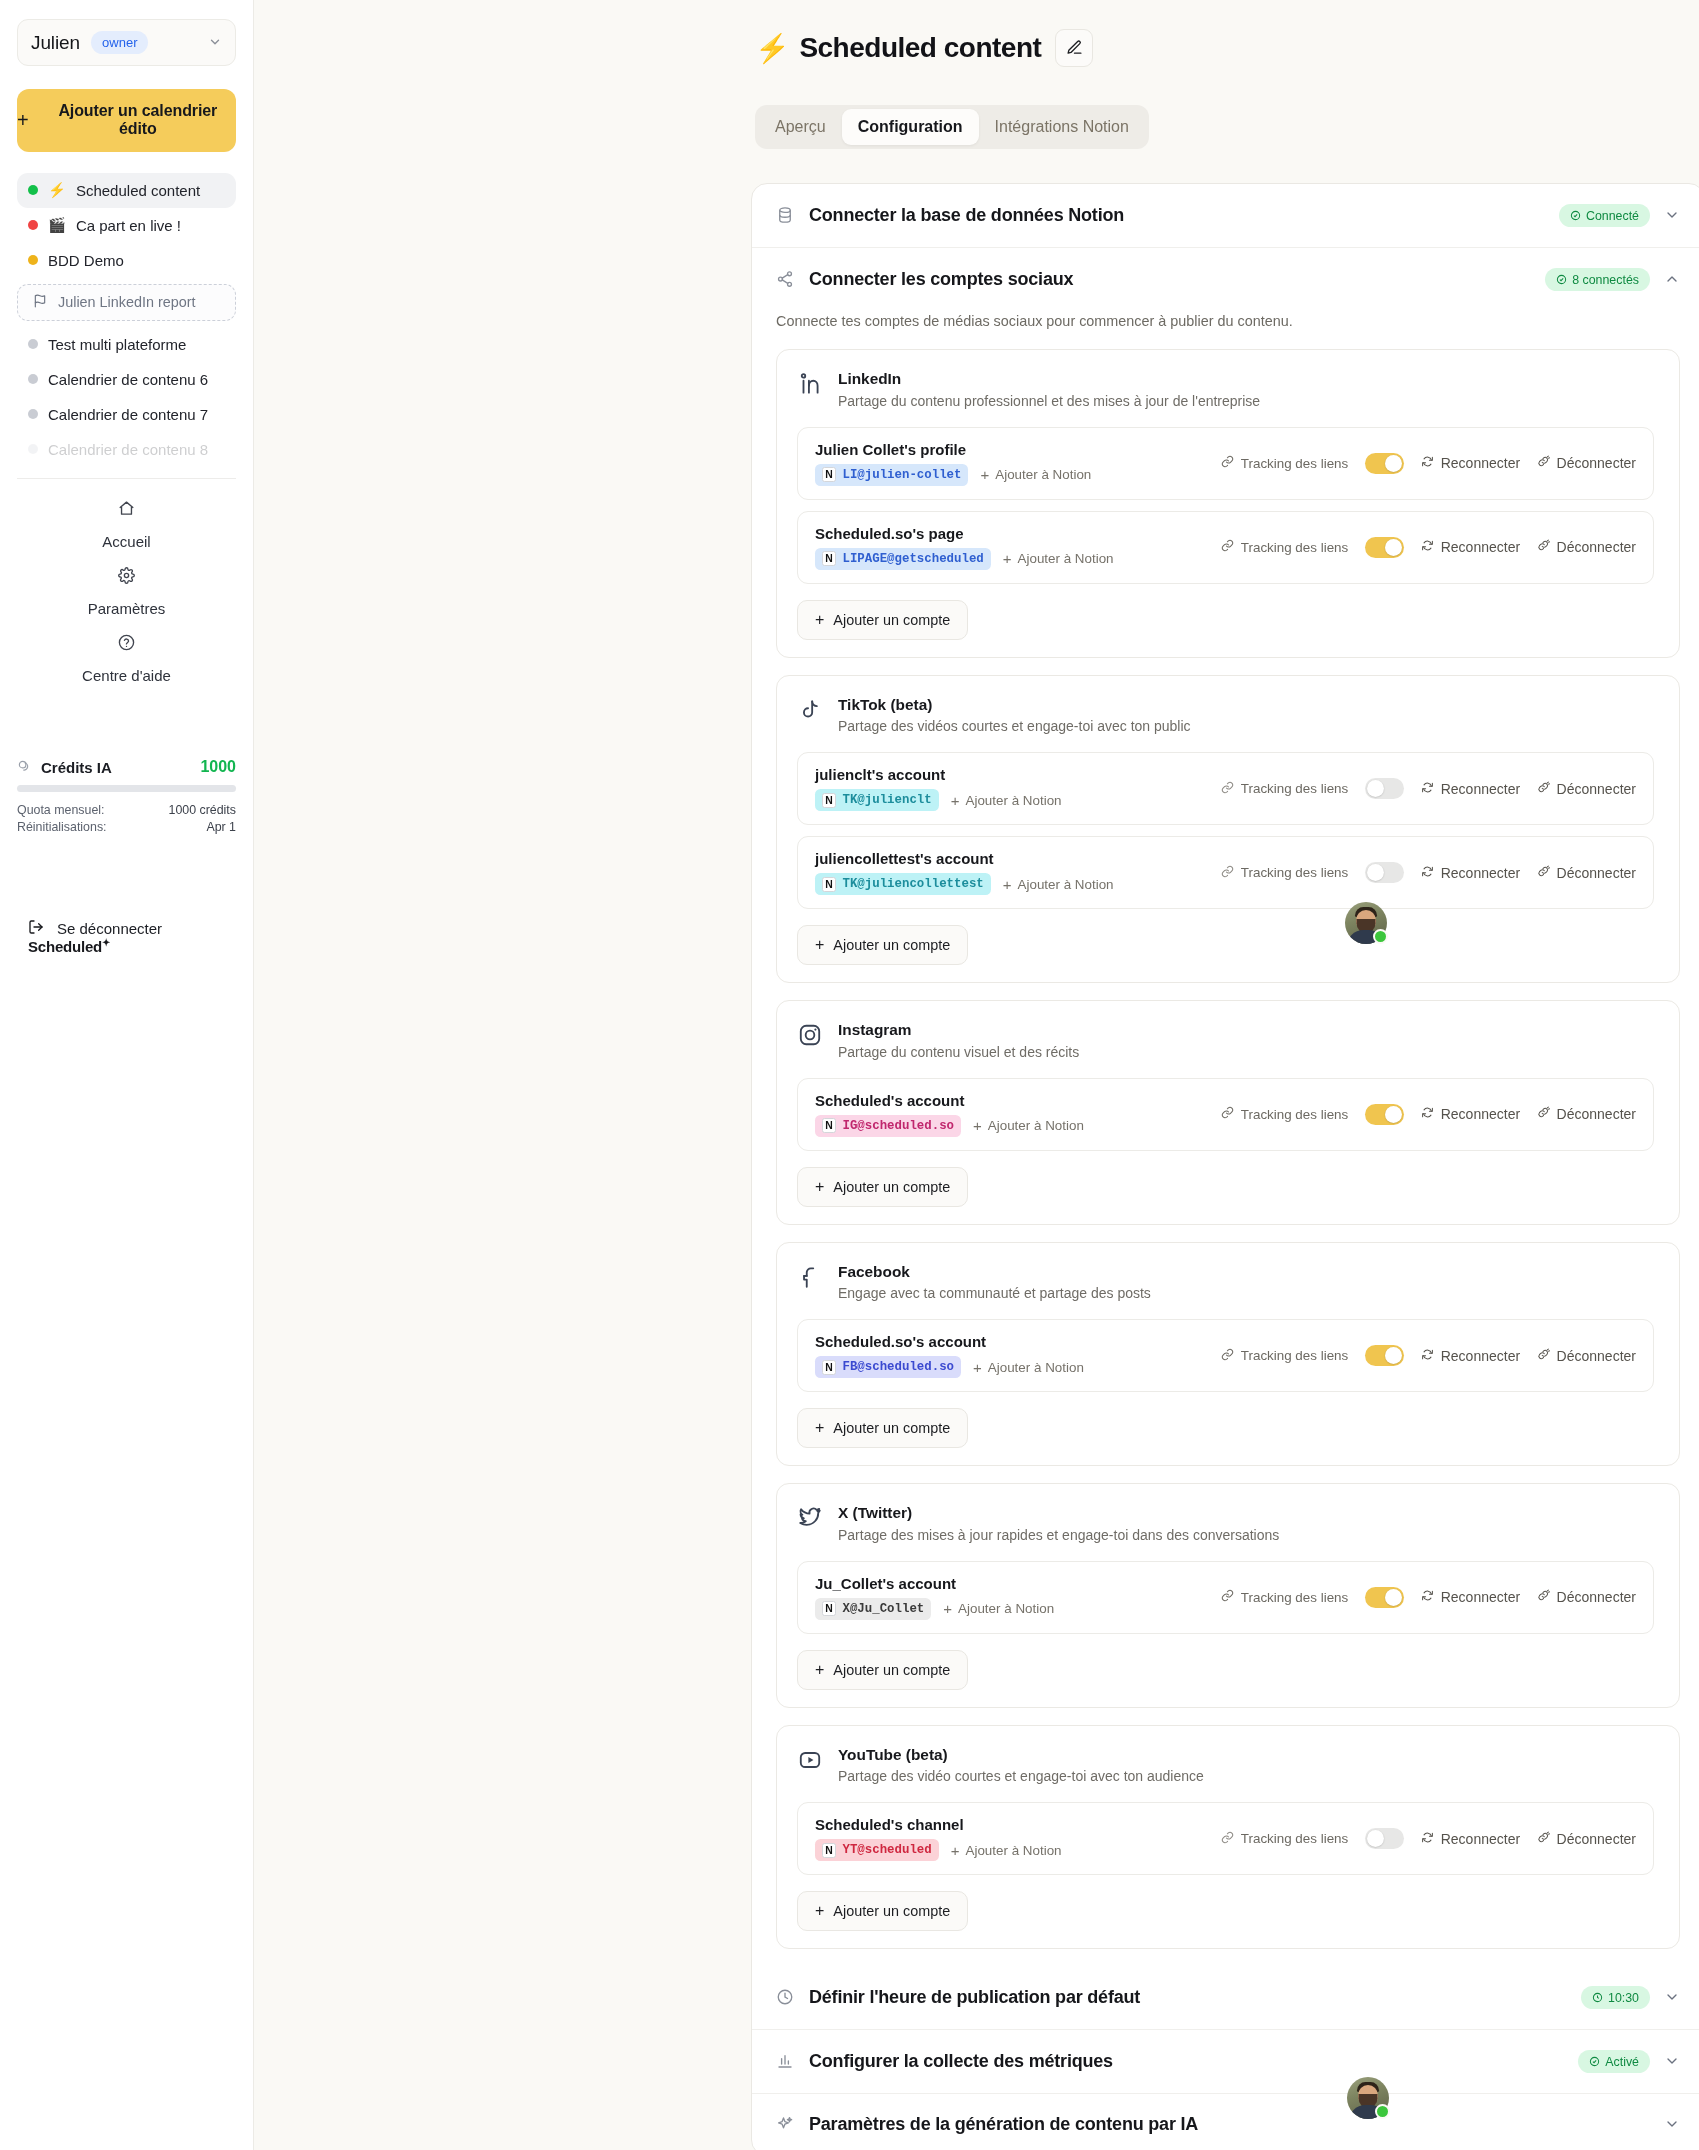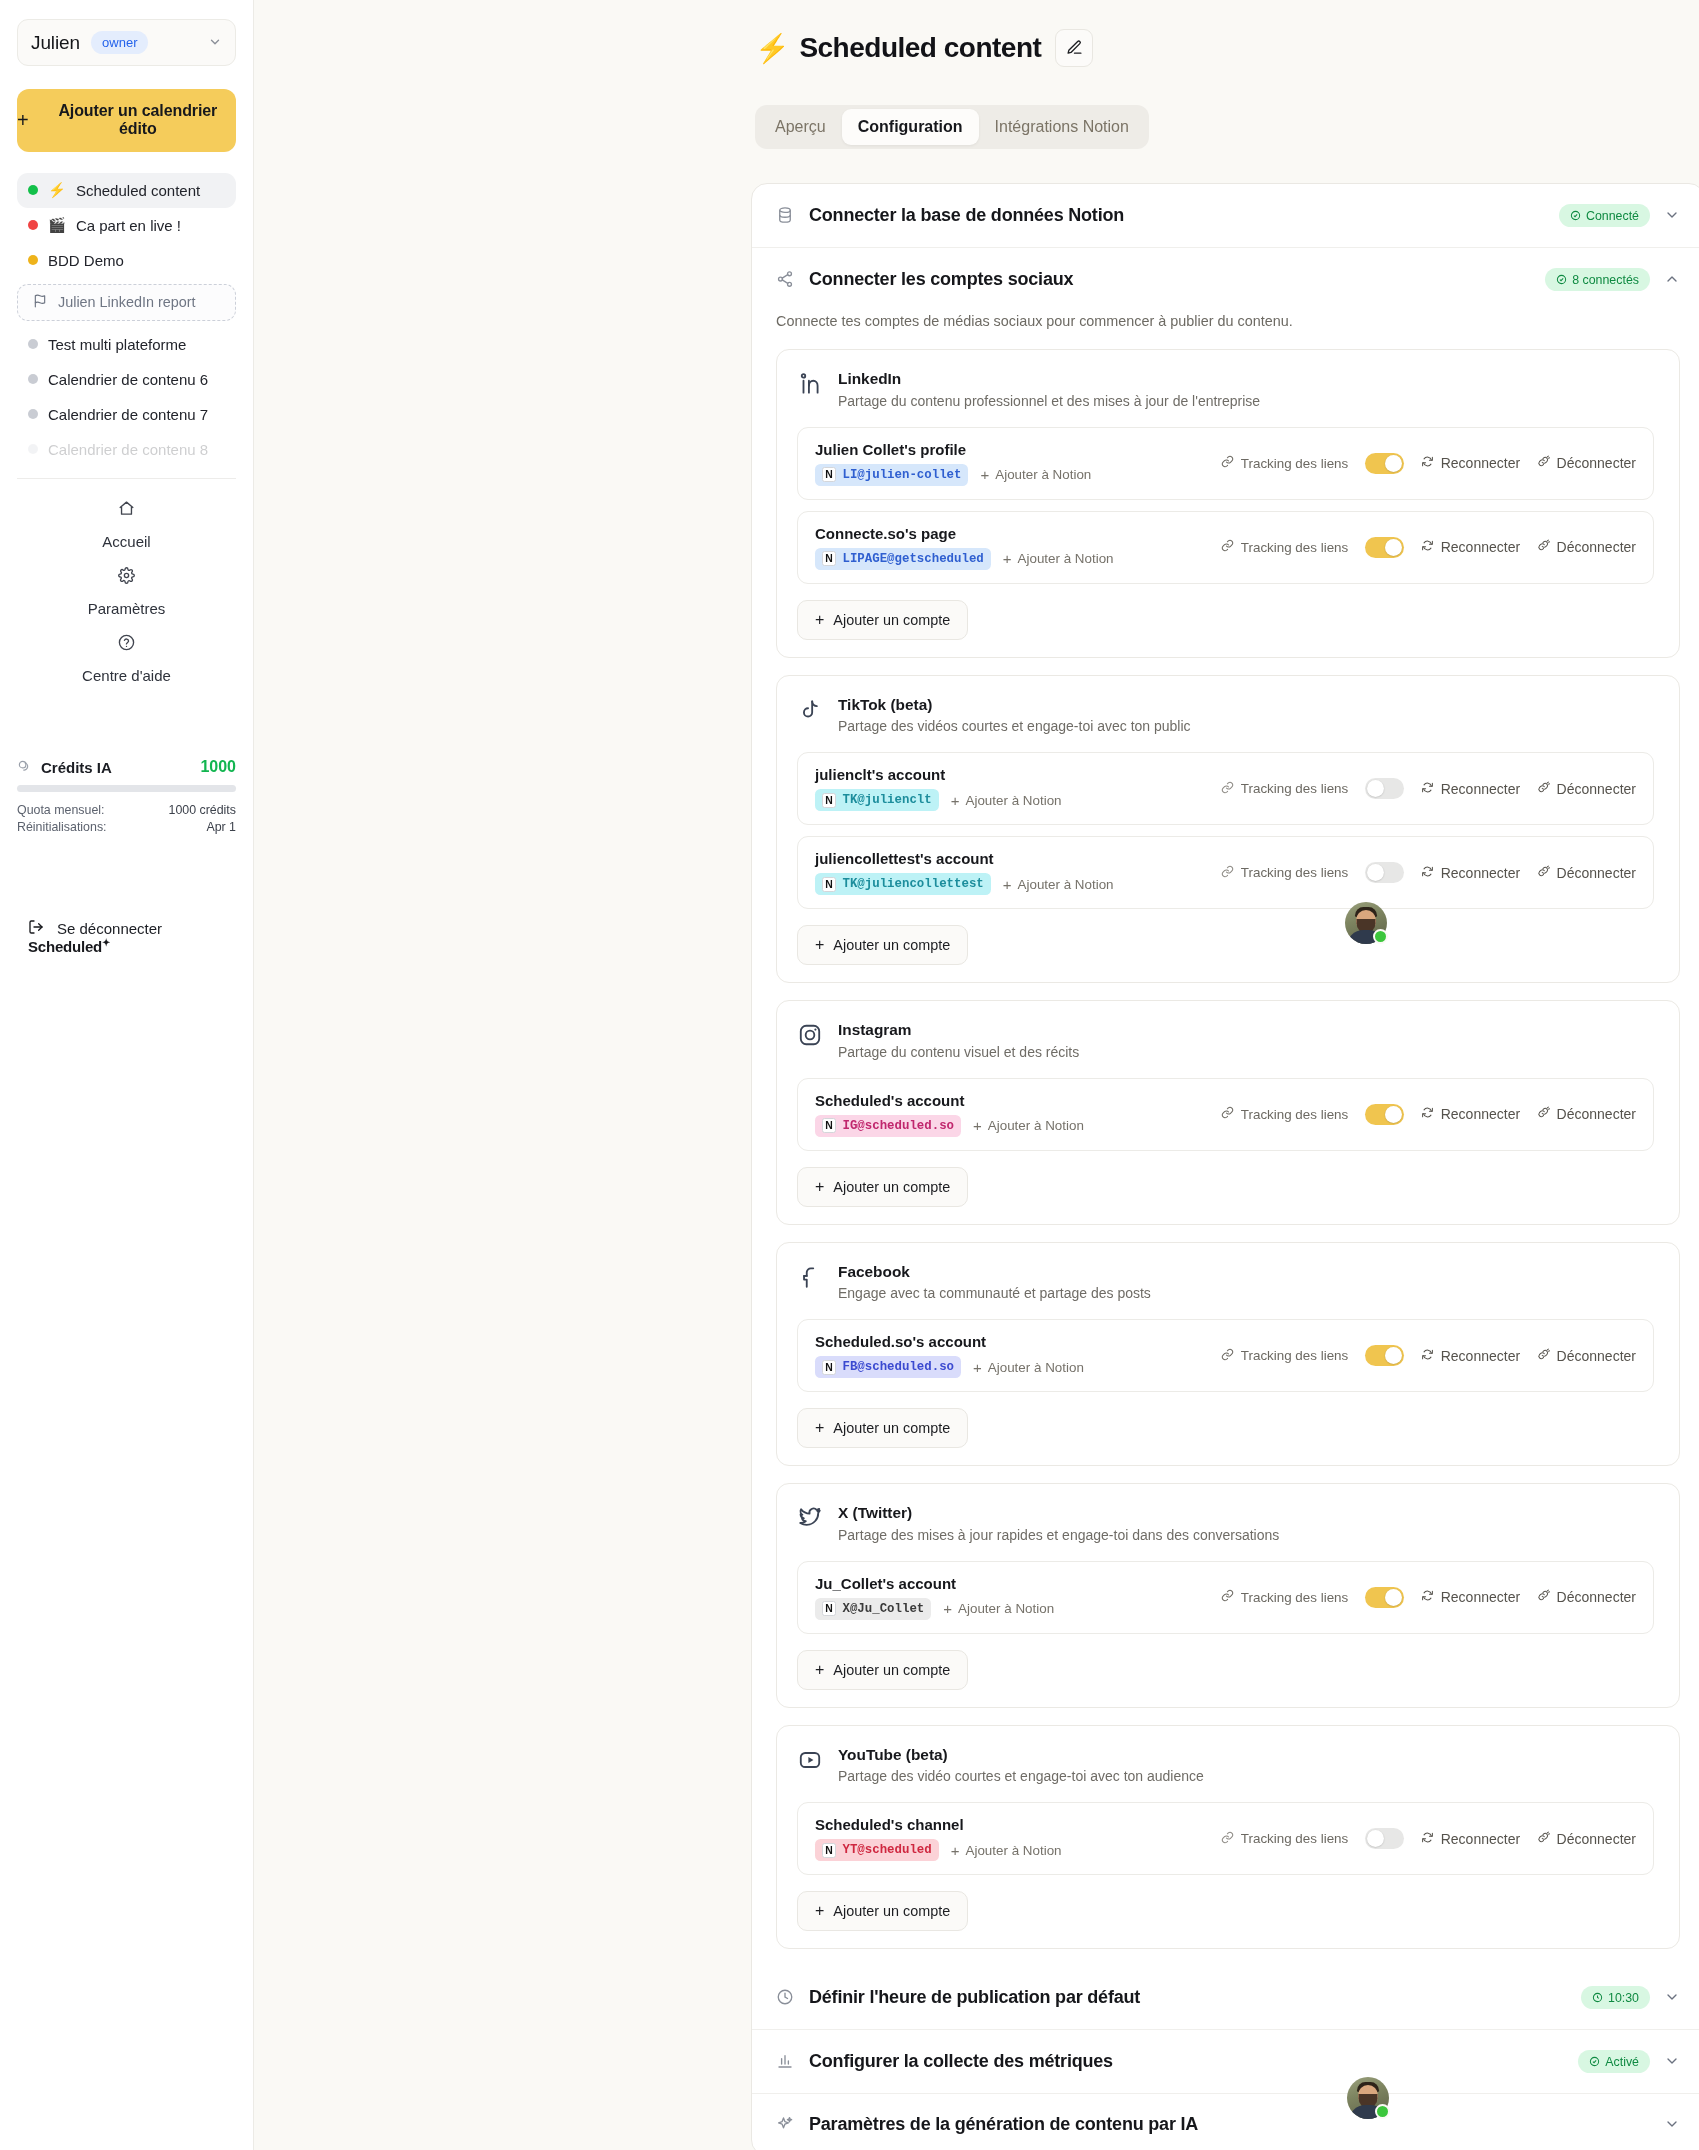--- a/index.html
+++ b/index.html
@@ -457,21 +457,21 @@
                         <line x1="19" y1="3.5" x2="21" y2="2"></line>
                         <line x1="21.5" y1="6" x2="23" y2="5"></line>
                       </svg></span>
                   <span>Déconnecter</span>
                 </span>
               </div>
             </div>
 
             <div class="acct-row">
               <div class="acct-left">
-                <div class="acct-name">Connecte.so's page</div>
+                <div class="acct-name">Scheduled.so's page</div>
                 <div class="acct-tagline">
                   <span class="notion-chip" style="background:#d6e7fb;color:#2f5fd0">
                     <span class="notion-n">N</span>
                     <span>LIPAGE@getscheduled</span>
                   </span>
                   <span class="add-notion">
                     <span class="p">+</span>
                     <span>Ajouter à Notion</span>
                   </span>
                 </div>

